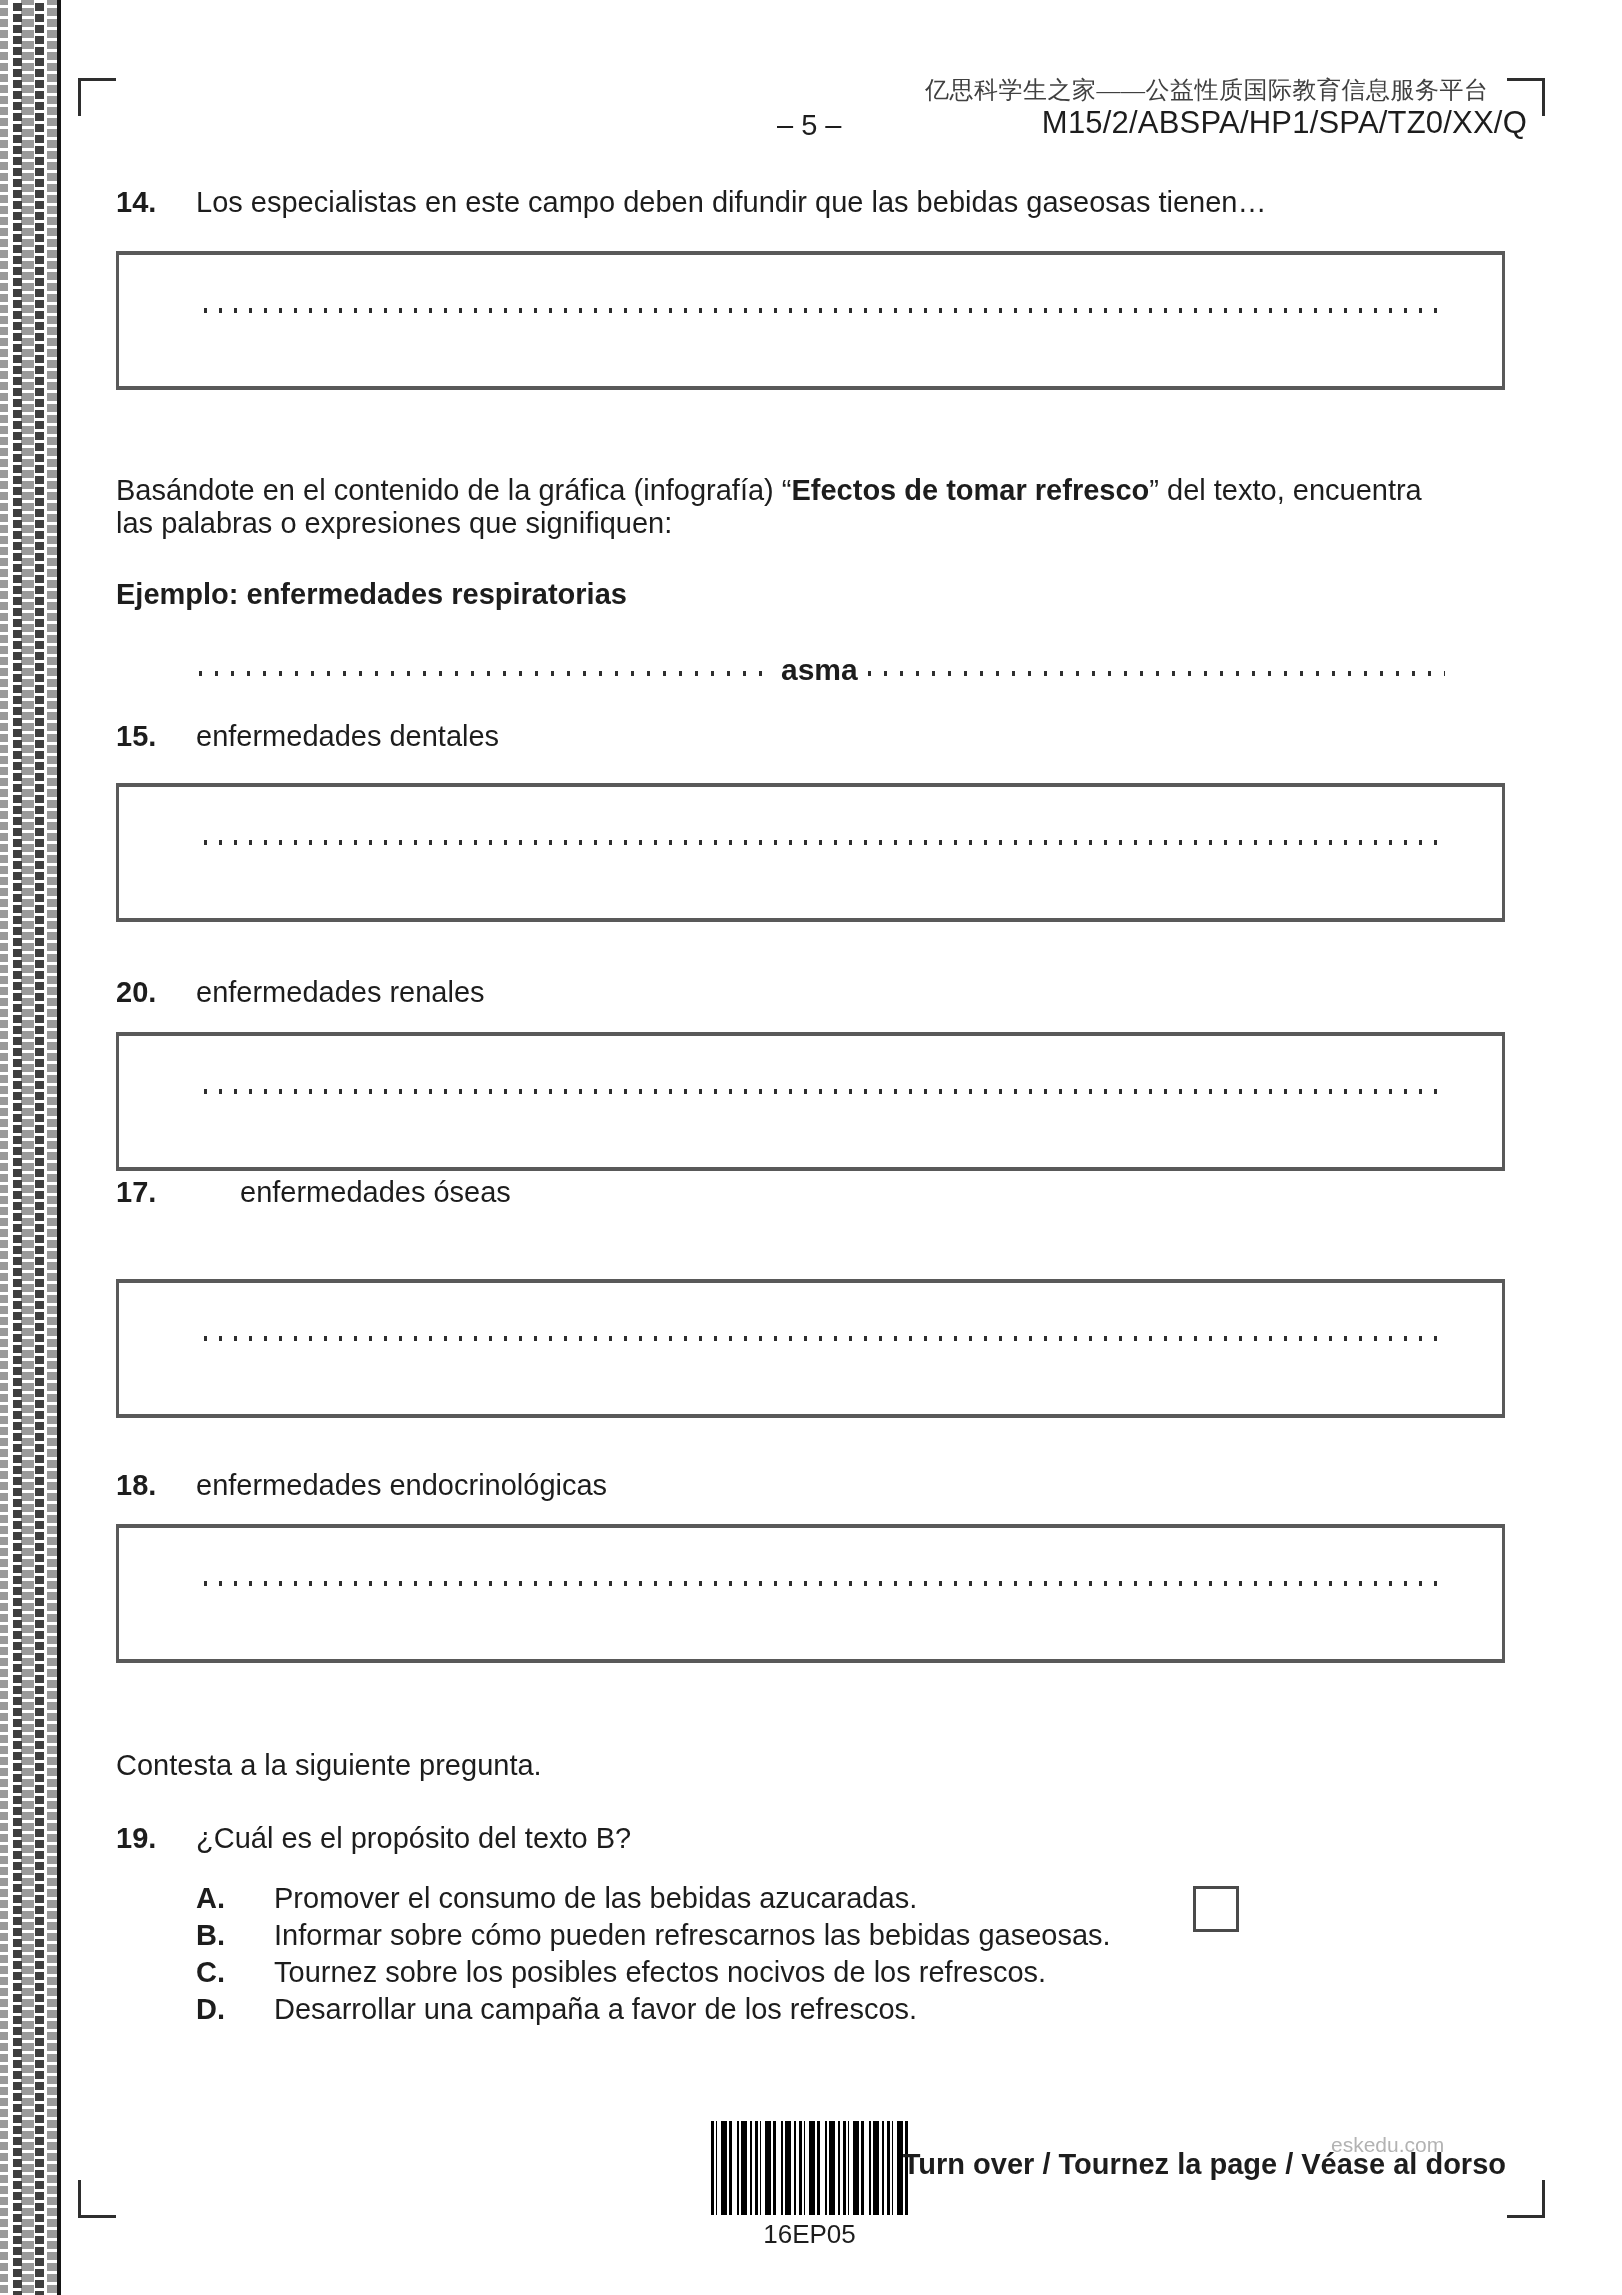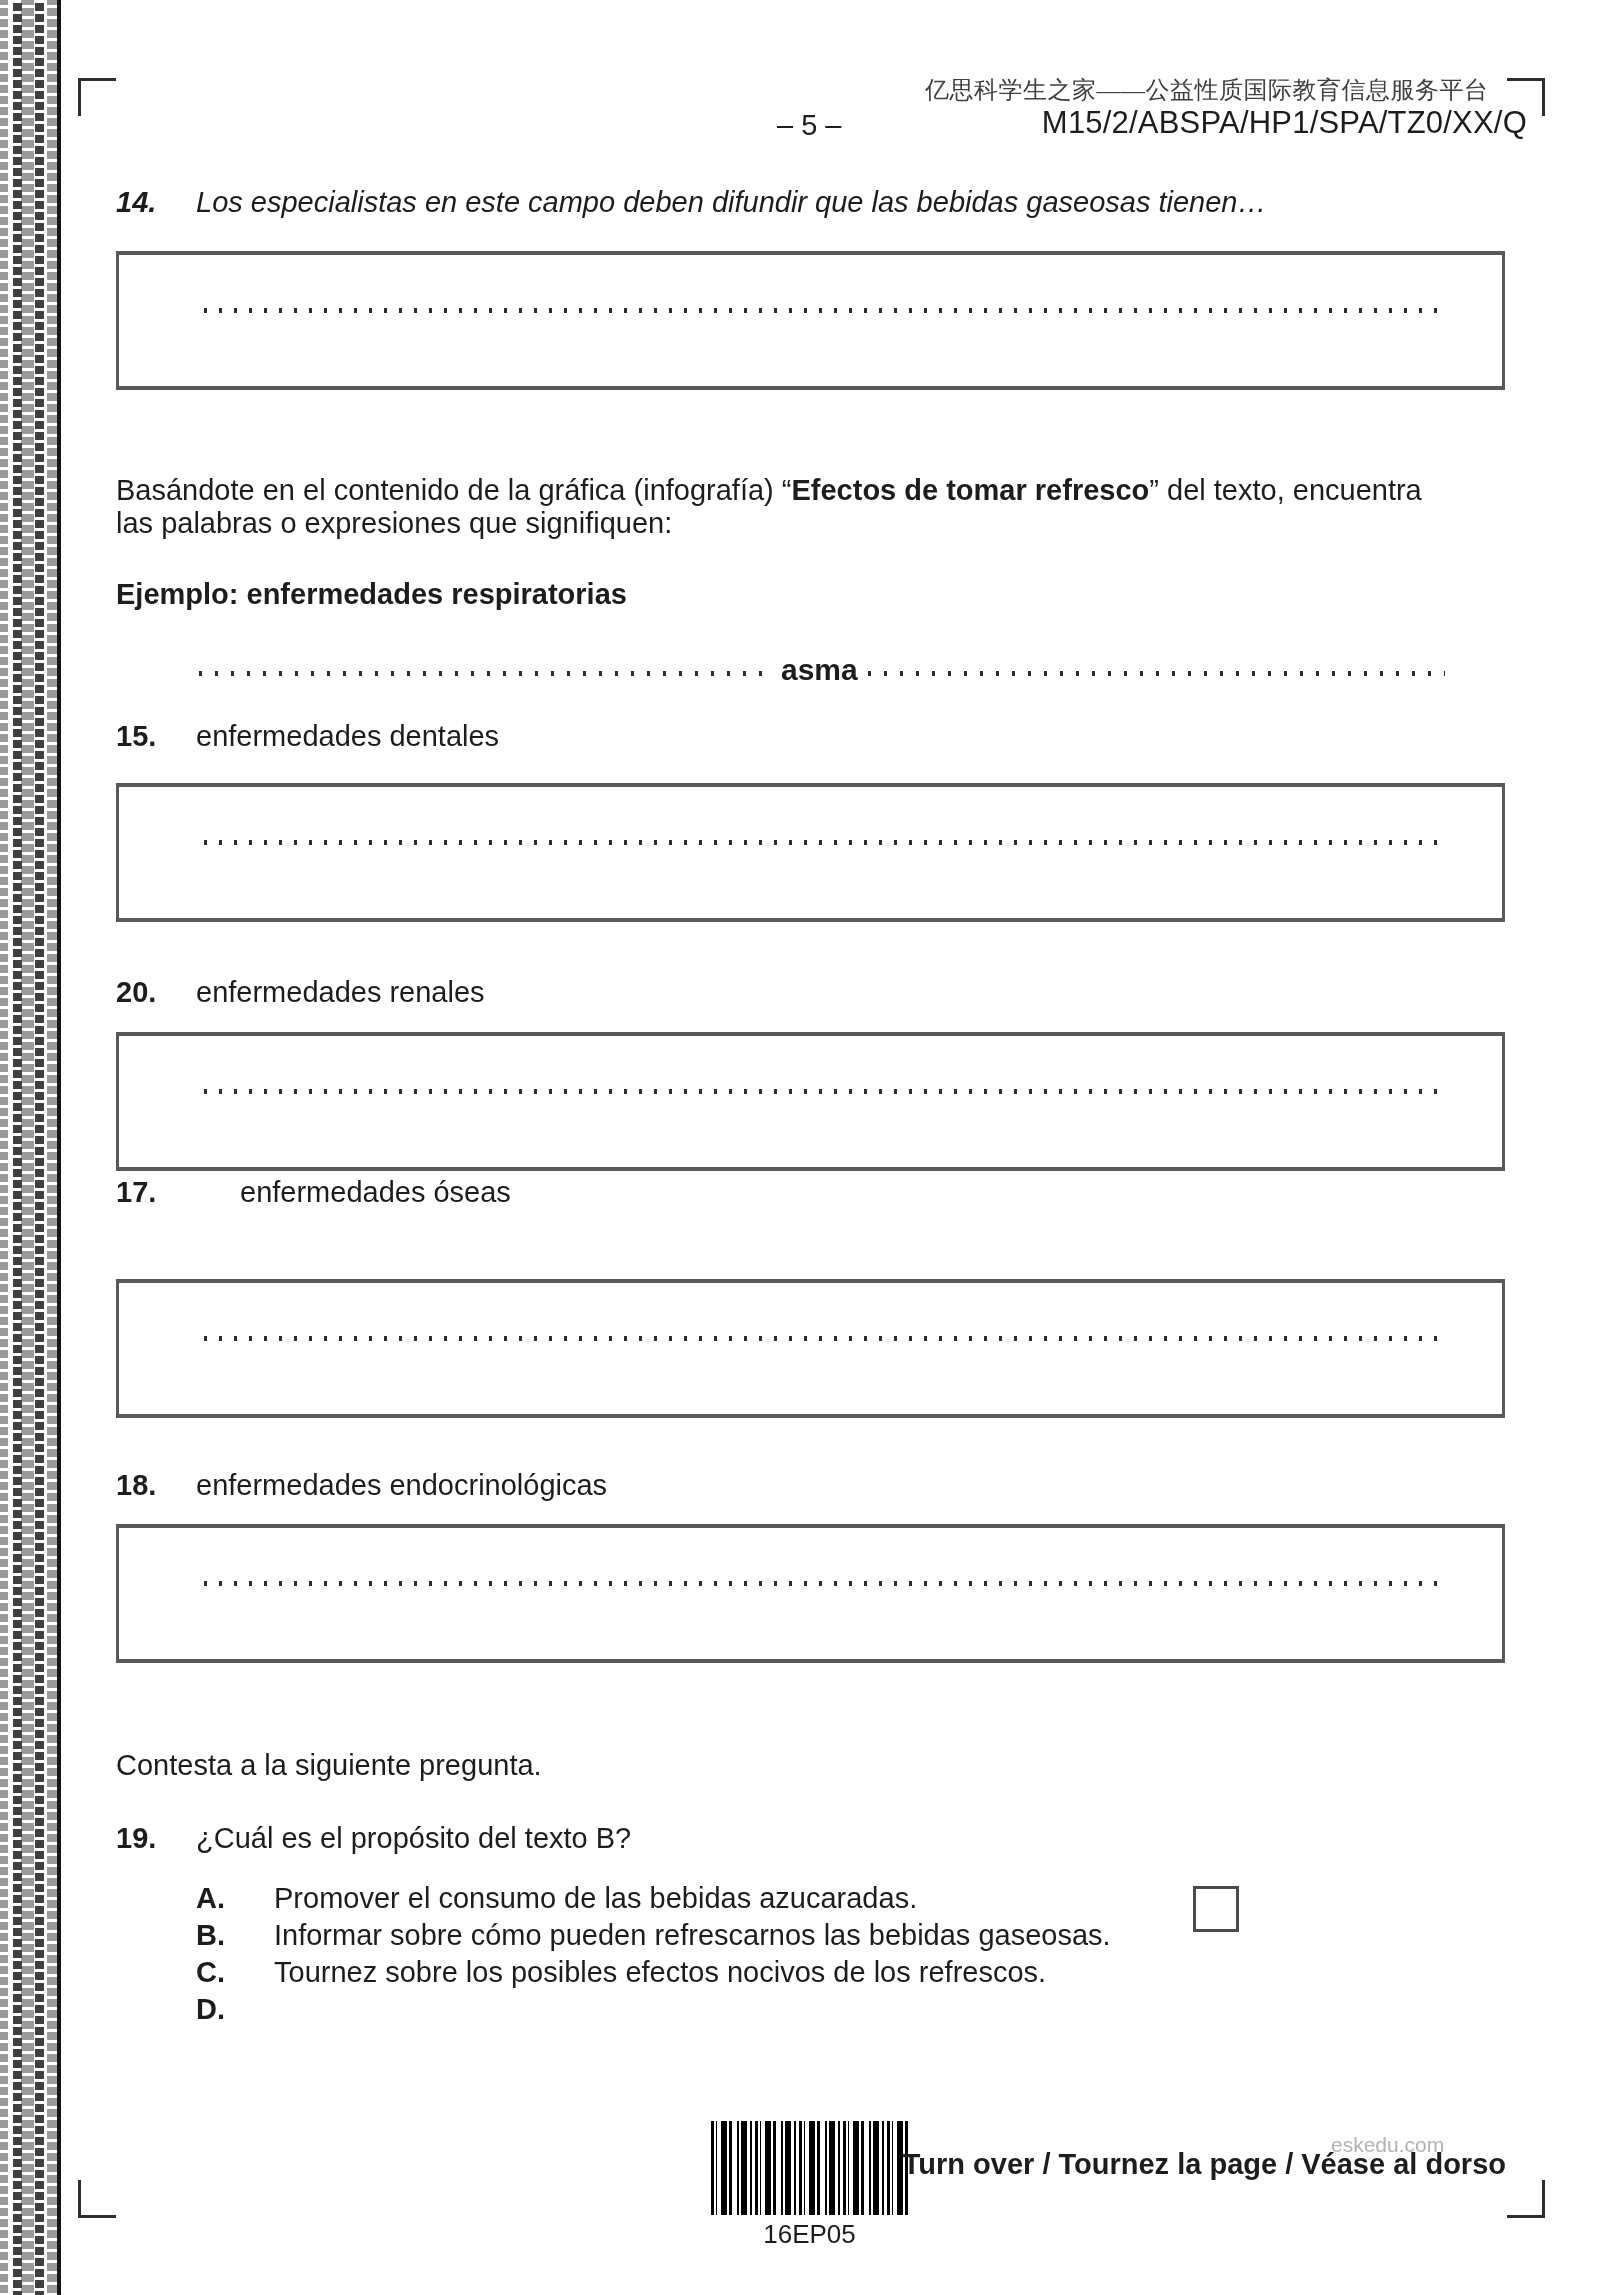--- a/index.html
+++ b/index.html
@@ -86,21 +86,21 @@
 
   <div class="abs crop tl" style="left:78px;top:78px;"></div>
   <div class="abs crop tr" style="left:1507px;top:78px;"></div>
   <div class="abs crop bl" style="left:78px;top:2180px;"></div>
   <div class="abs crop br" style="left:1507px;top:2180px;"></div>
 
   <div class="abs nw cn-watermark" style="left:925px;top:74px;">亿思科学生之家——公益性质国际教育信息服务平台</div>
   <div class="abs nw page-num" style="left:777px;top:109px;">– 5 –</div>
   <div class="abs nw exam-code" style="right:96px;top:105px;">M15/2/ABSPA/HP1/SPA/TZ0/XX/Q</div>
 
-  <div class="abs q-row" style="left:116px;top:185px;width:1389px;font-style:italic;">
+  <div class="abs q-row" style="left:116px;top:185px;width:1389px;">
     <div class="q-num">14.</div>
     <div class="q-text">Los especialistas en este campo deben difundir que las bebidas gaseosas tienen…</div>
   </div>
   <div class="abs ansbox" style="top:251px;">
     <div class="dotline"></div>
   </div>
 
   <div class="abs intro" style="left:116px;top:474px;">
     <div class="iline"><span>Basándote en el contenido de la gráfica (infografía) “</span><span class="bold">Efectos de tomar refresco</span><span>” del texto, encuentra</span></div>
     <div class="iline">las palabras o expresiones que signifiquen:</div>
@@ -158,20 +158,21 @@
     <div class="opt-row">
       <div class="opt-letter">B.</div>
       <div>Informar sobre cómo pueden refrescarnos las bebidas gaseosas.</div>
     </div>
     <div class="opt-row">
       <div class="opt-letter">C.</div>
       <div>Tournez sobre los posibles efectos nocivos de los refrescos.</div>
     </div>
     <div class="opt-row">
       <div class="opt-letter">D.</div>
+      <div>Desarrollar una campaña a favor de los refrescos.</div>
     </div>
   </div>
 
   <div class="abs checkbox" style="left:1193px;top:1886px;"></div>
 
   <div class="abs barcode" style="left:711px;top:2121px;"></div>
   <div class="abs barcode-label" style="left:711px;top:2219px;">16EP05</div>
   <div class="abs nw eskedu" style="left:1331px;top:2133px;">eskedu.com</div>
   <div class="abs nw turn-over" style="right:117px;top:2148px;">Turn over / Tournez la page / Véase al dorso</div>
 

